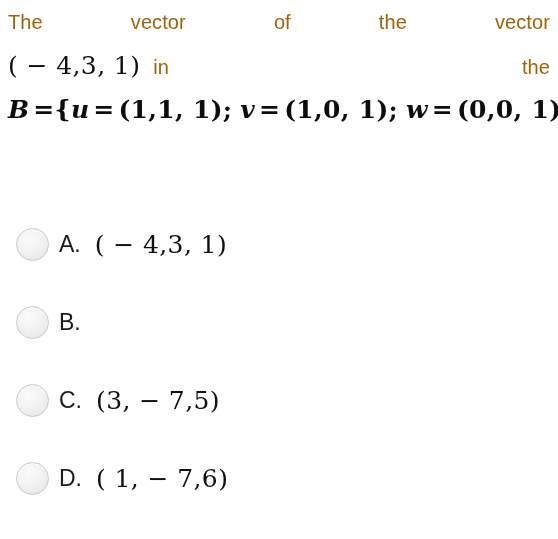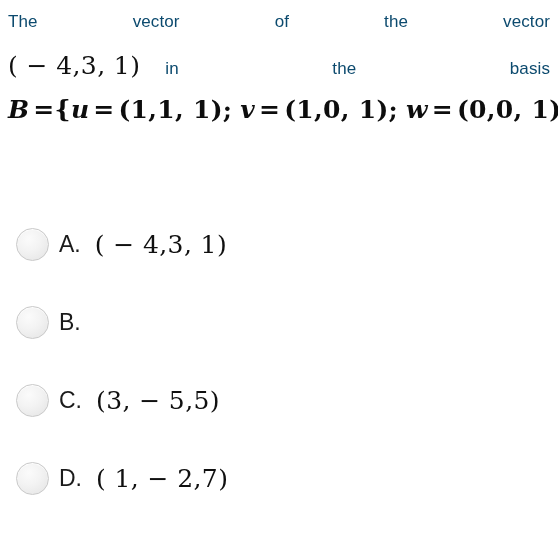--- a/index.html
+++ b/index.html
@@ -35,23 +35,23 @@
 
   
   .qline.justify {
     display: flex;
     justify-content: space-between;
     align-items: baseline;
   }
 
   .txt {
     font-family: "Liberation Sans", sans-serif;
-    font-size: 17px;
+    font-size: 20px;
     letter-spacing: 0.1px;
-    color: #0c4a6e;
+    color: #a16207;
   }
 
   .math {
     font-family: "DejaVu Serif", "Liberation Serif", serif;
     font-size: 25px;
     color: #101010;
     letter-spacing: 0.4px;
   }
 
   .math-b {
@@ -68,21 +68,21 @@
     font-style: italic;
     color: #0d0d0d;
   }
 
   
   .grp {
     display: inline-flex;
     align-items: baseline;
     white-space: nowrap;
   }
-  .grp .txt { margin-left: 25px; }
+  .grp .txt { margin-left: 13px; }
 
   
   .basisline {
     height: 44px;
     line-height: 44px;
     white-space: nowrap;
     letter-spacing: 0.1px;
   }
   .basisline .sp { display: inline-block; width: 4px; }
 
@@ -146,21 +146,20 @@
     <span class="txt">the</span>
     <span class="txt">vector</span>
   </div>
 
   <div class="qline justify">
     <span class="grp">
       <span class="math">( − 4,3, 1)</span>
       <span class="txt">in</span>
     </span>
     <span class="txt">the</span>
-    <span class="txt">basis</span>
   </div>
 
   <div class="basisline">
     <span class="math-bi">B</span><span class="sp"></span><span class="math-b">=</span><span class="math-b">{</span><span class="math-bi">u</span><span class="sp"></span><span class="math-b">=</span><span class="sp"></span><span class="math-b">(1,1, 1)</span><span class="math-b">;</span><span class="sp"></span><span class="sp"></span><span class="math-bi">v</span><span class="sp"></span><span class="math-b">=</span><span class="sp"></span><span class="math-b">(1,0, 1)</span><span class="math-b">;</span><span class="sp"></span><span class="sp"></span><span class="math-bi">w</span><span class="sp"></span><span class="math-b">=</span><span class="sp"></span><span class="math-b">(0,0, 1)</span><span class="sp"></span><span class="sp"></span>
   </div>
 
 
 </div>
 
 <div class="options">
@@ -172,22 +171,22 @@
   </div>
 
   <div class="option-row">
     <span class="radio"></span>
     <span class="opt-letter">B.</span>
   </div>
 
   <div class="option-row">
     <span class="radio"></span>
     <span class="opt-letter">C.</span>
-    <span class="opt-value">(3, − 5,5)</span>
+    <span class="opt-value">(3, − 7,5)</span>
   </div>
 
   <div class="option-row">
     <span class="radio"></span>
     <span class="opt-letter">D.</span>
-    <span class="opt-value">( 1, − 2,7)</span>
+    <span class="opt-value">( 1, − 7,6)</span>
   </div>
 
 </div>
 
 </body></html>

